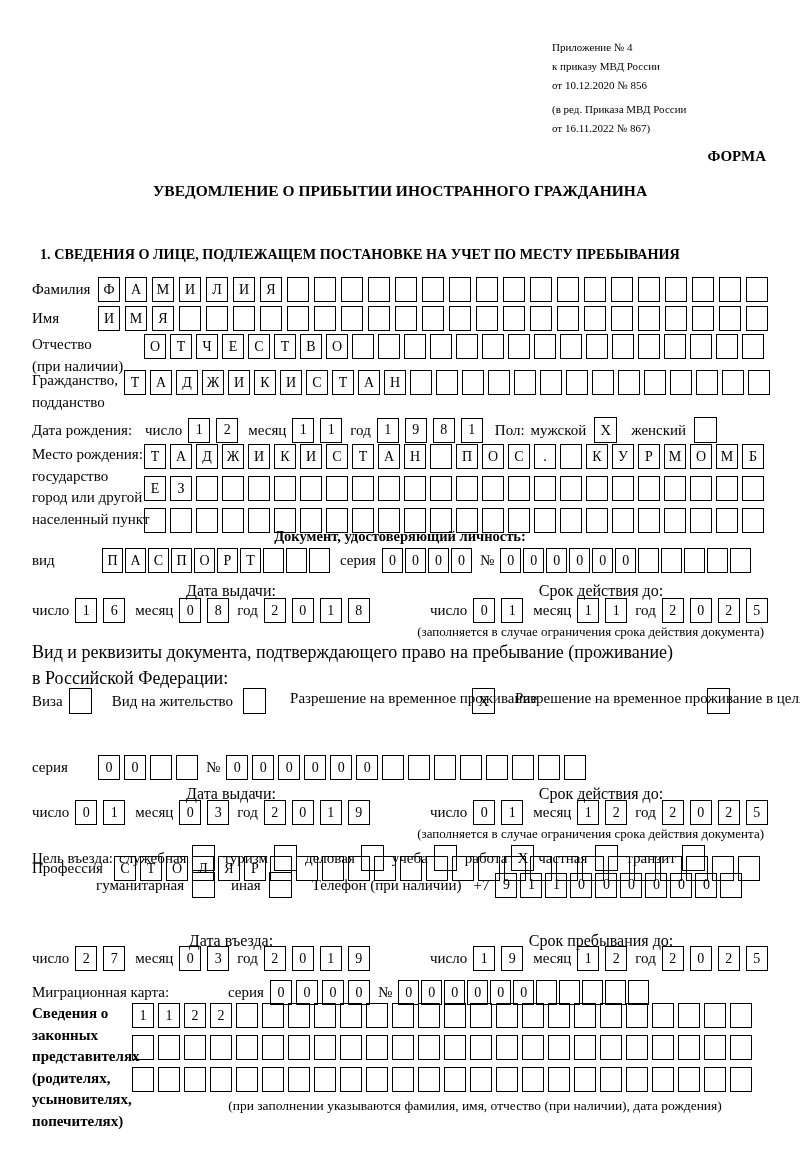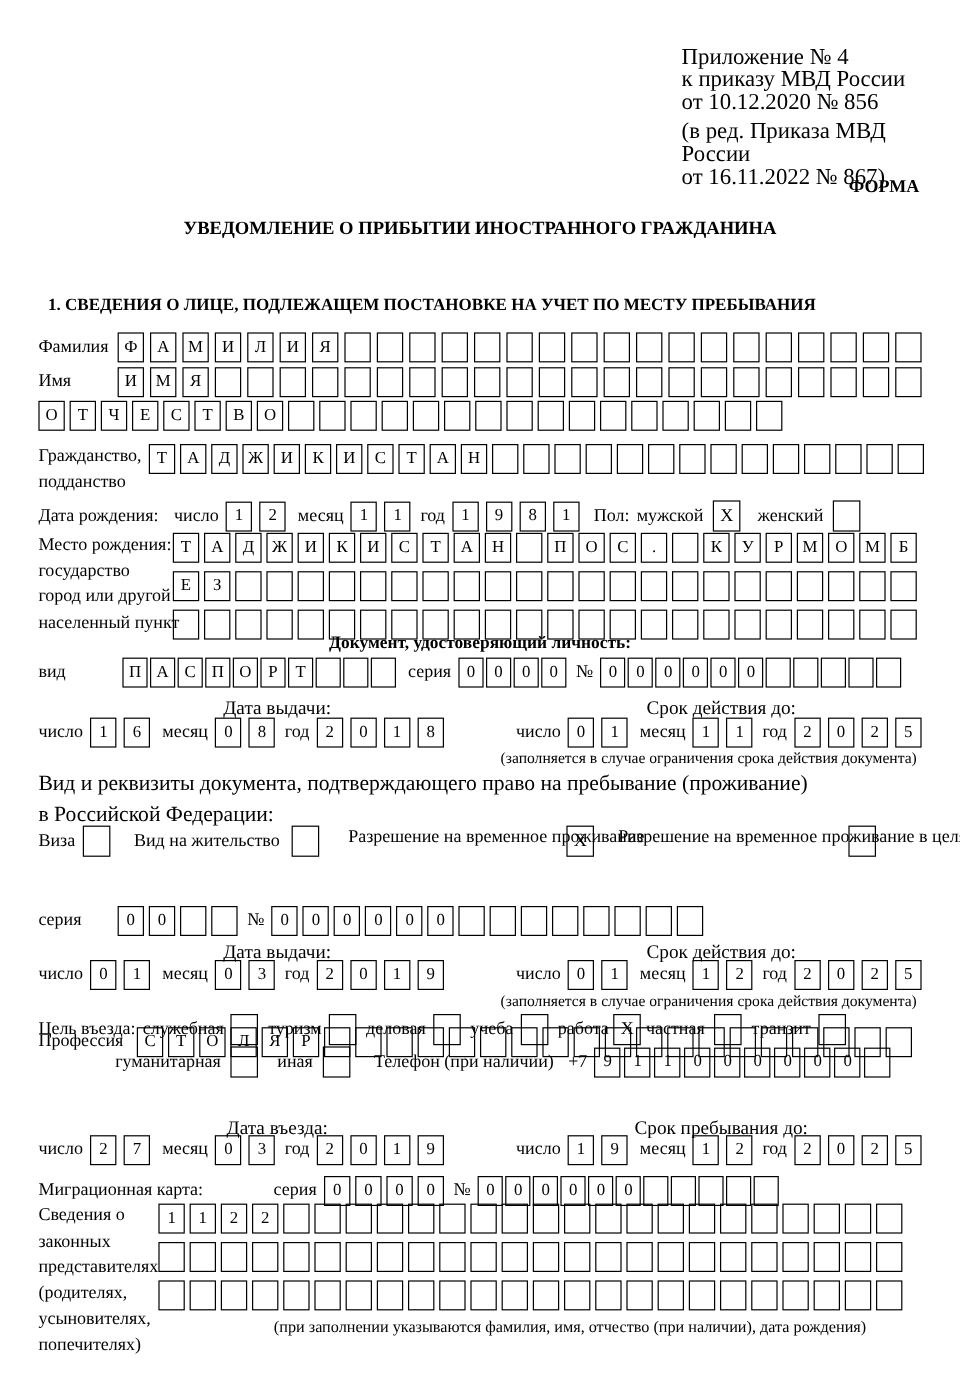--- a/index.html
+++ b/index.html
@@ -12,26 +12,26 @@
   .labcol{display:flex;flex-direction:column;font-size:15px;line-height:21.5px;flex:none;}
   .center{text-align:center;}
   .strip{display:flex;flex:none;}
   .gp2{gap:2px;}.gp3{gap:3px;}.gp4{gap:4px;}.gp5{gap:5px;}.gp6{gap:6px;}
   .bx{width:22px;height:25px;border:1.8px solid #000;box-sizing:border-box;flex:none;
       display:flex;align-items:center;justify-content:center;font-size:14px;}
   .d .bx{width:21px;}
   .cb{width:23px;height:26px;border:1.8px solid #000;box-sizing:border-box;flex:none;
       display:flex;align-items:center;justify-content:center;font-size:15px;}
   .w66{width:66px;}.w70{width:70px;}.w78{width:78px;}.w92{width:92px;}
-  .w100{width:100px;}.w105{width:105px;}.w112{width:112px;}.w188{width:188px;}
+  .w100{width:100px;font-weight:bold;}.w105{width:105px;}.w112{width:112px;}.w188{width:188px;}
   .w176{width:176px;}.w186{width:186px;}
   .ml4{margin-left:4px;}.ml6{margin-left:6px;}.ml8{margin-left:8px;}.ml10{margin-left:10px;}
   .ml12{margin-left:12px;text-align:right;}.ml14{margin-left:14px;}.ml16{margin-left:16px;}.ml20{margin-left:20px;}
   .ml24{margin-left:24px;}.ml64{margin-left:64px;font-family:Liberation Serif, serif;}
-  .appendix{left:568px;top:38px;font-size:19px;line-height:19px;}
+  .appendix{left:552px;top:38px;font-size:11px;line-height:19px;}
   .rev{margin-top:5px;}
   .forma{right:34px;top:148px;font-weight:bold;font-size:15px;}
   .title{left:0;right:0;top:180px;text-align:center;font-weight:bold;font-size:15.5px;line-height:22px;}
   .blank{display:inline-block;width:66px;border-bottom:2px solid #000;margin-left:10px;}
   .sect{left:40px;top:246px;font-weight:bold;font-size:14.2px;}
   .dochead{left:0;right:0;top:528px;text-align:center;font-weight:bold;font-size:14.5px;}
   .c1{width:398px;text-align:center;flex:none;}
   .c2{flex:1;text-align:center;}
   .capsrow{position:absolute;left:32px;right:28px;display:flex;}
   .dhalf{width:398px;display:flex;align-items:center;flex:none;}
@@ -116,20 +116,24 @@
       <span class="bx"></span>
       <span class="bx"></span>
       <span class="bx"></span>
       <span class="bx"></span>
       <span class="bx"></span>
       <span class="bx"></span>
     </span>
 </div>
 
 <div class="r rt" style="top:334px">
+  <span class="labcol w112">
+    <span>Отчество</span>
+    <span>(при наличии)</span>
+  </span>
   <span class="strip gp4">
       <span class="bx">О</span>
       <span class="bx">Т</span>
       <span class="bx">Ч</span>
       <span class="bx">Е</span>
       <span class="bx">С</span>
       <span class="bx">Т</span>
       <span class="bx">В</span>
       <span class="bx">О</span>
       <span class="bx"></span>

